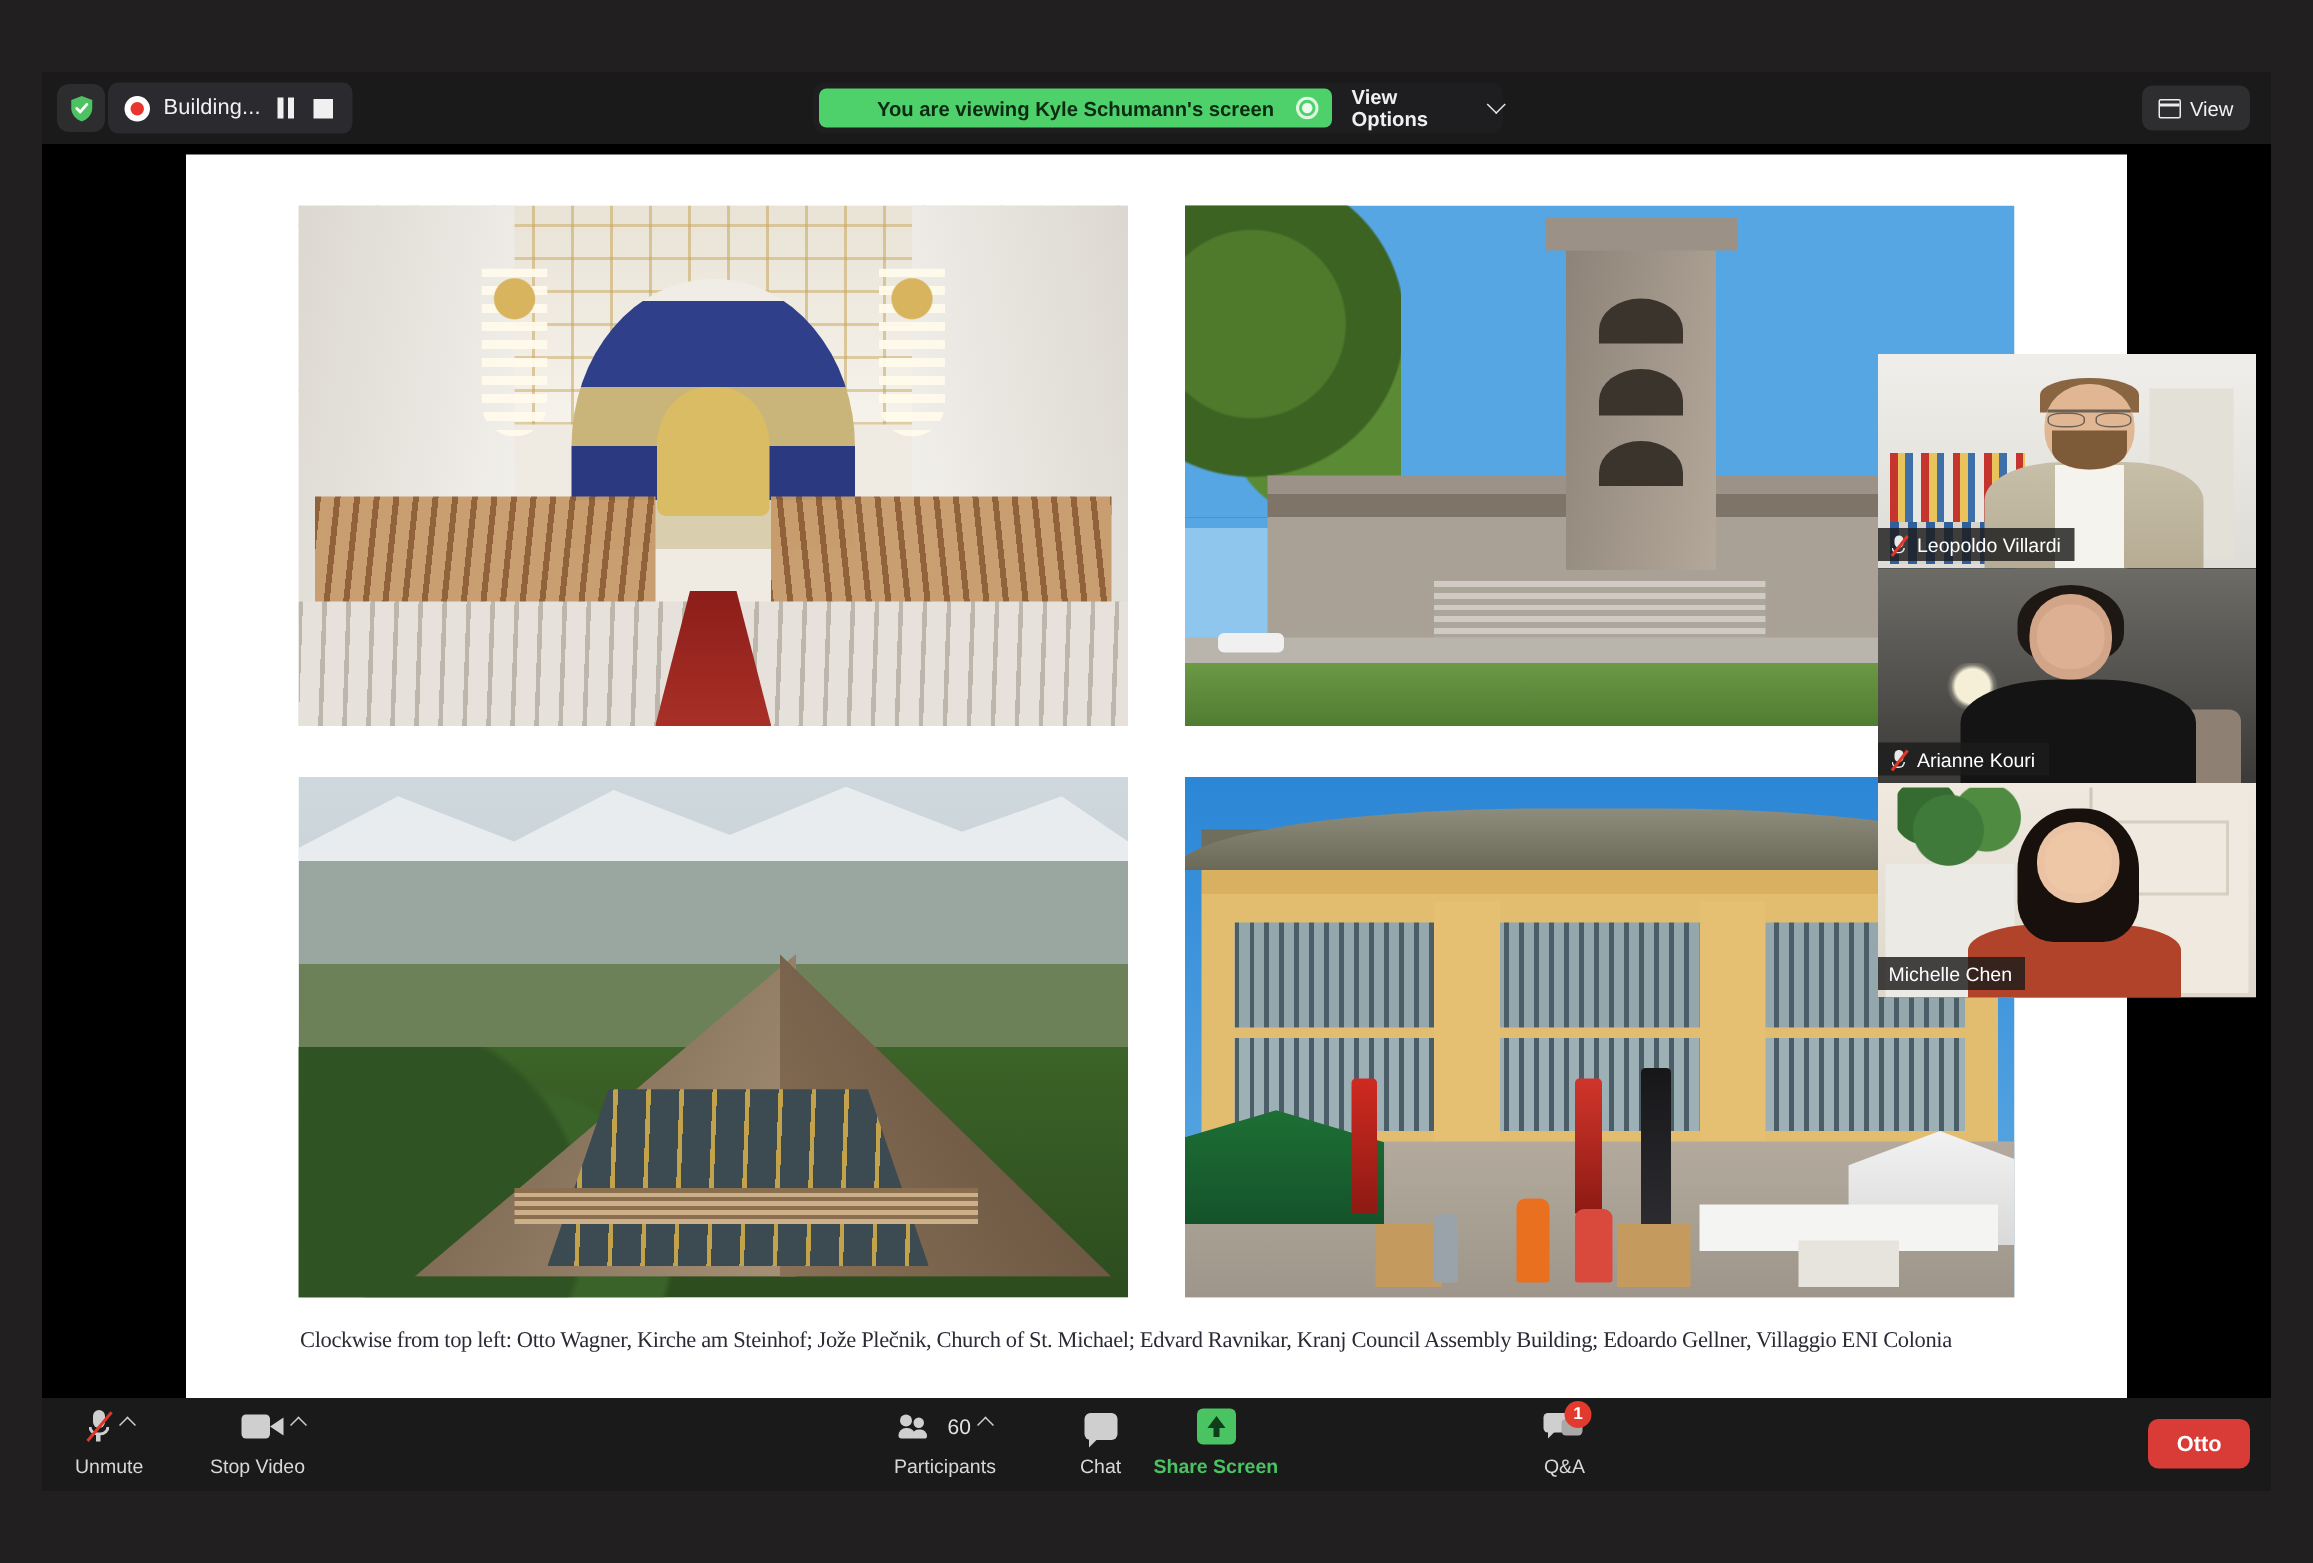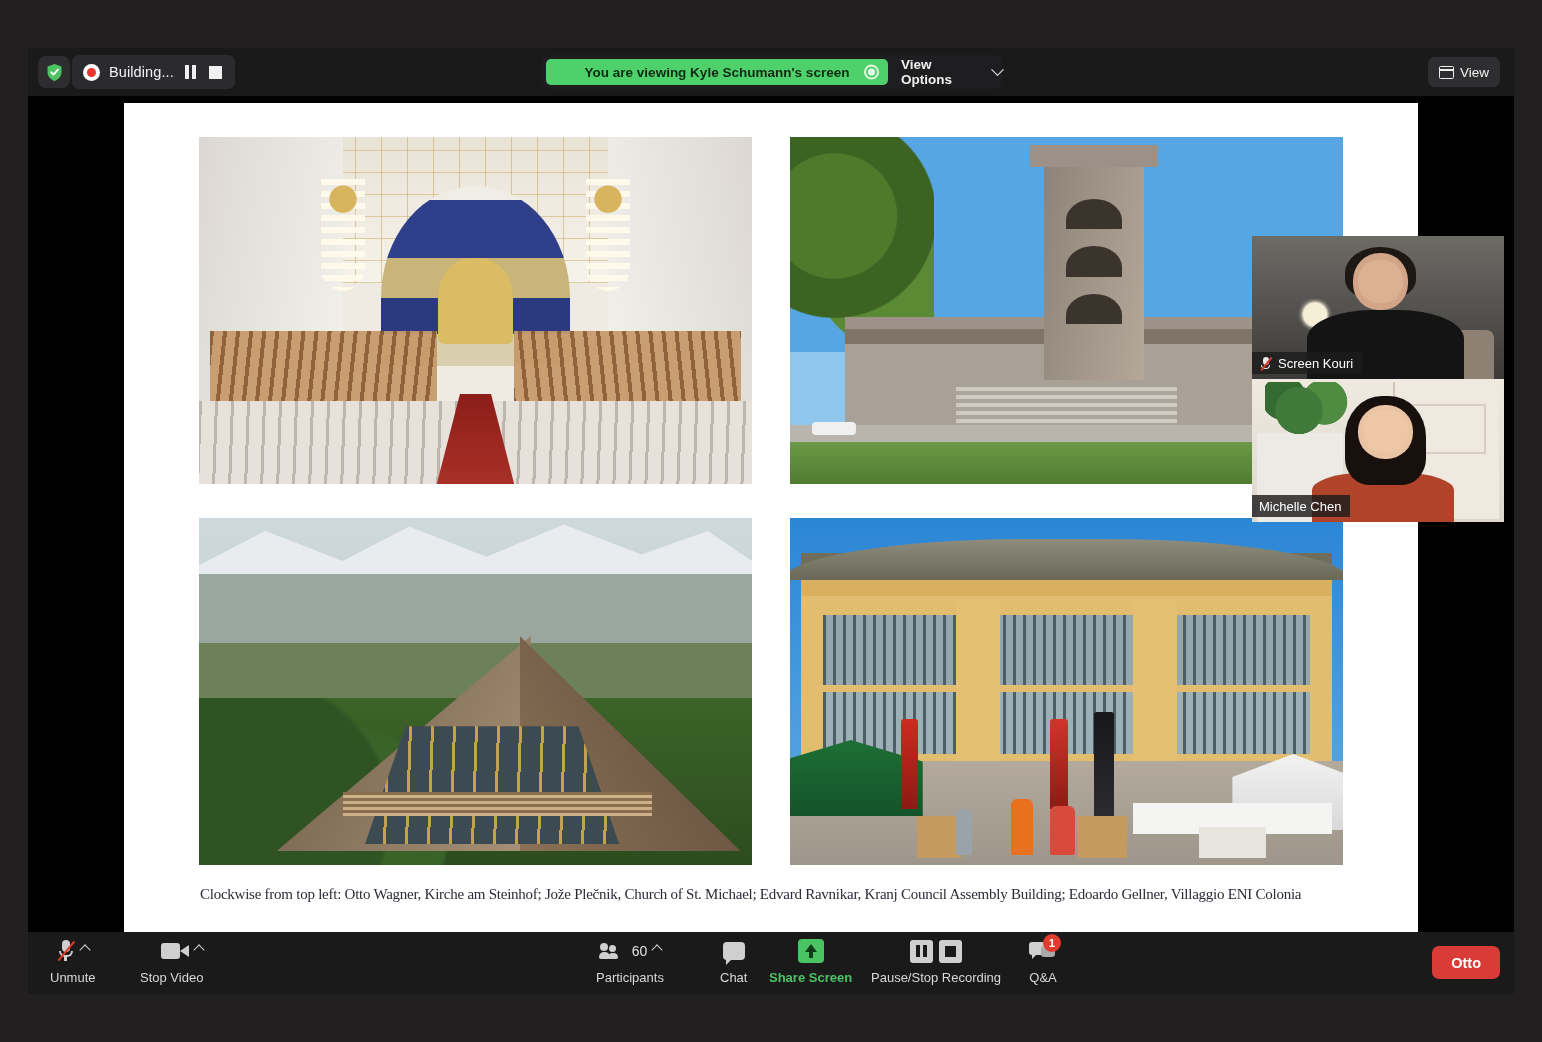--- a/index.html
+++ b/index.html
@@ -517,37 +517,58 @@
             <div class="person pr1"></div>
             <div class="person pr2"></div>
         </div>
       </div>
 
       <div id="slide-caption">Clockwise from top left: Otto Wagner, Kirche am Steinhof; Jože Plečnik, Church of St. Michael; Edvard Ravnikar, Kranj Council Assembly Building; Edoardo Gellner, Villaggio ENI Colonia</div>
     </div>
 
     <div id="thumbs">
 
+      <div class="thumb">
+        <div class="tv" id="tv1">
+          <div class="doorway"></div>
+            <div class="shelf"></div>
+            <div class="shelf2"></div>
+          <div class="torso"></div>
+            <div class="shirt"></div>
+          <div class="hair"></div>
+            <div class="head"></div>
+            <div class="glasses"></div>
+            <div class="beard"></div>
+        </div>
+        <div class="namebar">
+          <span class="mute-ico">
+            <i class="m-body"></i>
+              <i class="m-base"></i>
+              <i class="m-slash"></i>
+          </span>
+          <span class="nm">Leopoldo Villardi</span>
+        </div>
+      </div>
 
       <div class="thumb">
         <div class="tv" id="tv2">
           <div class="chair"></div>
             <div class="lamp"></div>
           <div class="torso"></div>
             <div class="hair"></div>
             <div class="head"></div>
             <div class="face"></div>
         </div>
         <div class="namebar">
           <span class="mute-ico">
             <i class="m-body"></i>
               <i class="m-base"></i>
               <i class="m-slash"></i>
           </span>
-          <span class="nm">Screen Kouri</span>
+          <span class="nm">Arianne Kouri</span>
         </div>
       </div>
 
 
 
       <div class="thumb">
         <div class="tv" id="tv5">
           <div class="door"></div>
             <div class="cabinet"></div>
             <div class="plant"></div>
@@ -611,32 +632,20 @@
       <span class="tb-label">Chat</span>
     </div>
 
     <div class="tb-item" style="left:741px; color:#4ac362;">
       <span class="tb-ico">
           <span class="share-sq"></span>
         </span>
       <span class="tb-label" style="color:#4ac362; font-weight:bold;">Share Screen</span>
     </div>
 
-    <div class="tb-item" style="left:843px;">
-      <span class="tb-ico">
-        <span class="rc-pause">
-            <i></i>
-            <i></i>
-          </span>
-        <span class="rc-stop">
-            <i></i>
-          </span>
-      </span>
-      <span class="tb-label">Pause/Stop Recording</span>
-    </div>
 
     <div class="tb-item" style="left:1001px;">
       <span class="tb-ico">
         <span class="qa-ico">
           <i class="q1"></i>
             <i class="q2"></i>
           <span class="qa-badge">1</span>
         </span>
       </span>
       <span class="tb-label">Q&amp;A</span>

